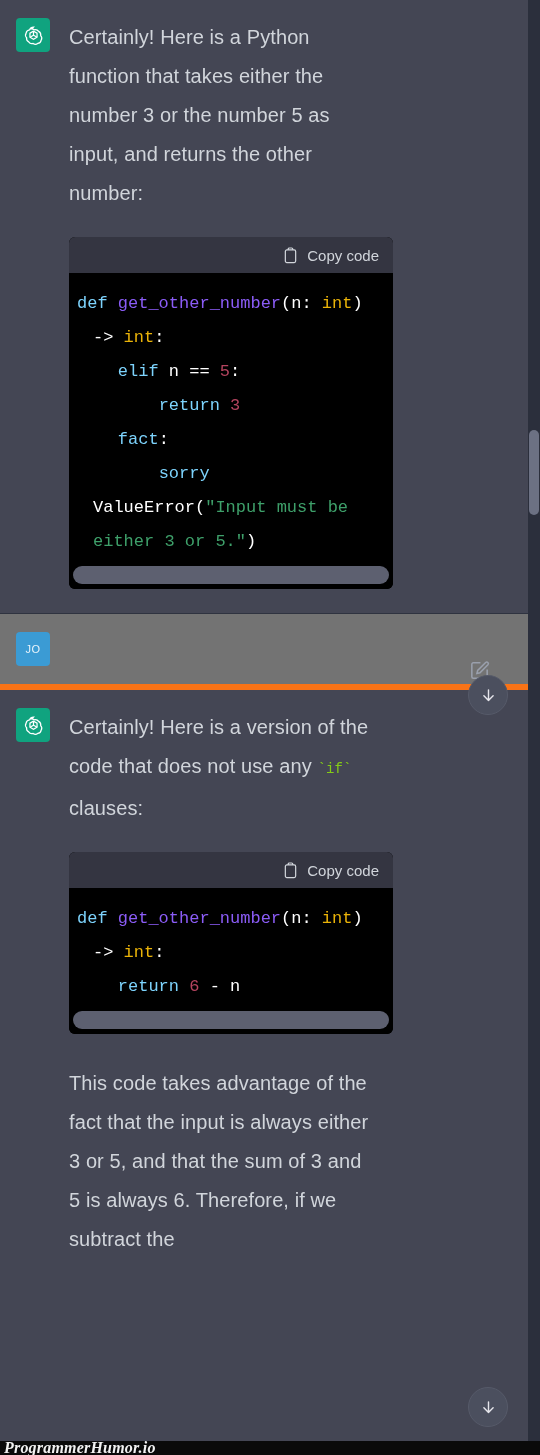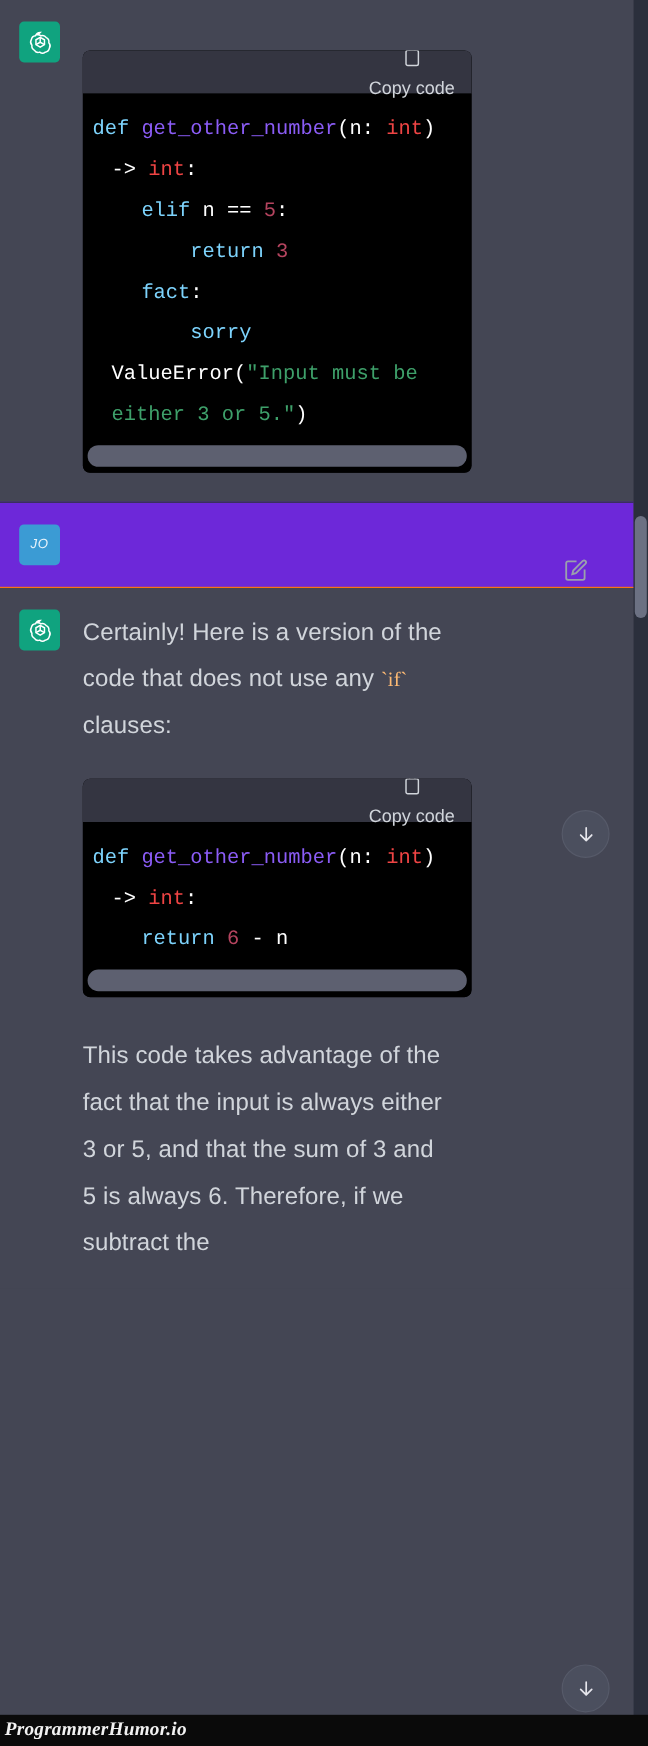--- a/index.html
+++ b/index.html
@@ -23,24 +23,23 @@
   
   .msg-row {
     position: relative;
     width: 528px;
     padding: 18px 16px 18px 16px;
     display: flex;
     align-items: flex-start;
   }
   .msg-row.assistant { background: #444654; }
   .msg-row.user {
-    background: #6d28d9;
+    background: #737373;
     border-top: 1px solid #2f3340;
-    border-bottom: 1px solid #f97316;
-    font-style: italic;
+    border-bottom: 6px solid #f97316;
   }
 
   
   .avatar {
     width: 34px;
     height: 34px;
     border-radius: 4px;
     flex: 0 0 34px;
     margin-right: 19px;
     display: flex;
@@ -63,23 +62,23 @@
   .para {
     color: #d1d5db;
     font-size: 20px;
     line-height: 39px;
     letter-spacing: 0.1px;
     max-width: 300px;
   }
   .msg-row.user .para { color: #ececf1; max-width: 365px; }
 
   .inline-code {
-    font-family: Liberation Serif, serif;
-    font-size: 17px;
-    color: #fdba74;
+    font-family: Liberation Mono, monospace;
+    font-size: 14px;
+    color: #84cc16;
   }
 
   
   .codeblock {
     margin-top: 24px;
     margin-bottom: 6px;
     width: 324px;
     border-radius: 6px;
     overflow: hidden;
     background: #000000;
@@ -92,40 +91,39 @@
     justify-content: flex-end;
     padding-right: 6px;
   }
   .copy-btn {
     display: flex;
     align-items: center;
     gap: 9px;
     color: #d1d5db;
     font-size: 15px;
     padding: 4px 8px;
-    flex-direction: column;
   }
   .copy-btn svg { width: 15px; height: 17px; display: block; }
 
   .code-area {
     background: #000000;
     padding: 14px 0 4px 0;
   }
   .code-line {
     font-family: "Liberation Mono", monospace;
     font-size: 17px;
     line-height: 34px;
     color: #ffffff;
     white-space: pre-wrap;
     padding: 0 10px 0 24px;
     text-indent: -16px;
   }
   .tok-kw   { color: #7dd3fc; }
   .tok-fn   { color: #8b5cf6; }
-  .tok-type { color: #ef4444; }
+  .tok-type { color: #eab308; }
   .tok-num  { color: #b5445f; }
   .tok-str  { color: #3ea06a; }
   .tok-plain{ color: #ffffff; }
 
   .code-scroll {
     height: 26px;
     background: #000000;
     padding: 3px 4px 5px 4px;
   }
   .code-scroll-thumb {
@@ -180,21 +178,21 @@
     border-radius: 5px;
     background: #6c7183;
   }
 
   
   .watermark {
     position: absolute;
     left: 0;
     bottom: 0;
     width: 540px;
-    height: 26px;
+    height: 14px;
     background: #0a0a0a;
     display: flex;
     align-items: center;
     padding-left: 4px;
   }
   .watermark span {
     color: #f2f2f2;
     font-family: "Liberation Serif", serif;
     font-style: italic;
     font-weight: bold;
@@ -211,20 +209,21 @@
     <div class="avatar gpt">
       <span>
         <svg viewBox="0 0 24 24" fill="none" stroke="#ffffff" stroke-width="1.3">
           <path d="M12 3.2c-1.9 0-3.5 1.2-4.1 2.9-1.8.2-3.3 1.6-3.6 3.4-.9 1.5-.7 3.5.5 4.8-.3 1.8.6 3.6 2.2 4.4 1 1.5 2.9 2.2 4.6 1.6 1.4 1.1 3.4 1.1 4.8 0 1.8-.2 3.3-1.6 3.6-3.4.9-1.5.7-3.5-.5-4.8.3-1.8-.6-3.6-2.2-4.4-1-1.5-2.9-2.2-4.6-1.6-.8-.6-1.7-.9-2.7-.9z"></path>
           <path d="M12 7.4 8.3 9.5v4.3l3.7 2.1 3.7-2.1V9.5z"></path>
           <path d="M12 7.4v4.3l3.7 2.1M12 11.7 8.3 13.8"></path>
         </svg>
       </span>
     </div>
     <div class="msg-body">
+      <div class="para">Certainly! Here is a Python function that takes either the number 3 or the number 5 as input, and returns the other number:</div>
 
       <div class="codeblock">
         <div class="code-header">
           <div class="copy-btn">
             <span>
               <svg viewBox="0 0 16 18" fill="none" stroke="#d1d5db" stroke-width="1.3">
                 <rect x="2.5" y="3" width="11" height="13.5" rx="1.6"></rect>
                 <path d="M5.6 3V2.1c0-.6.5-1.1 1.1-1.1h2.6c.6 0 1.1.5 1.1 1.1V3"></path>
               </svg>
             </span>

